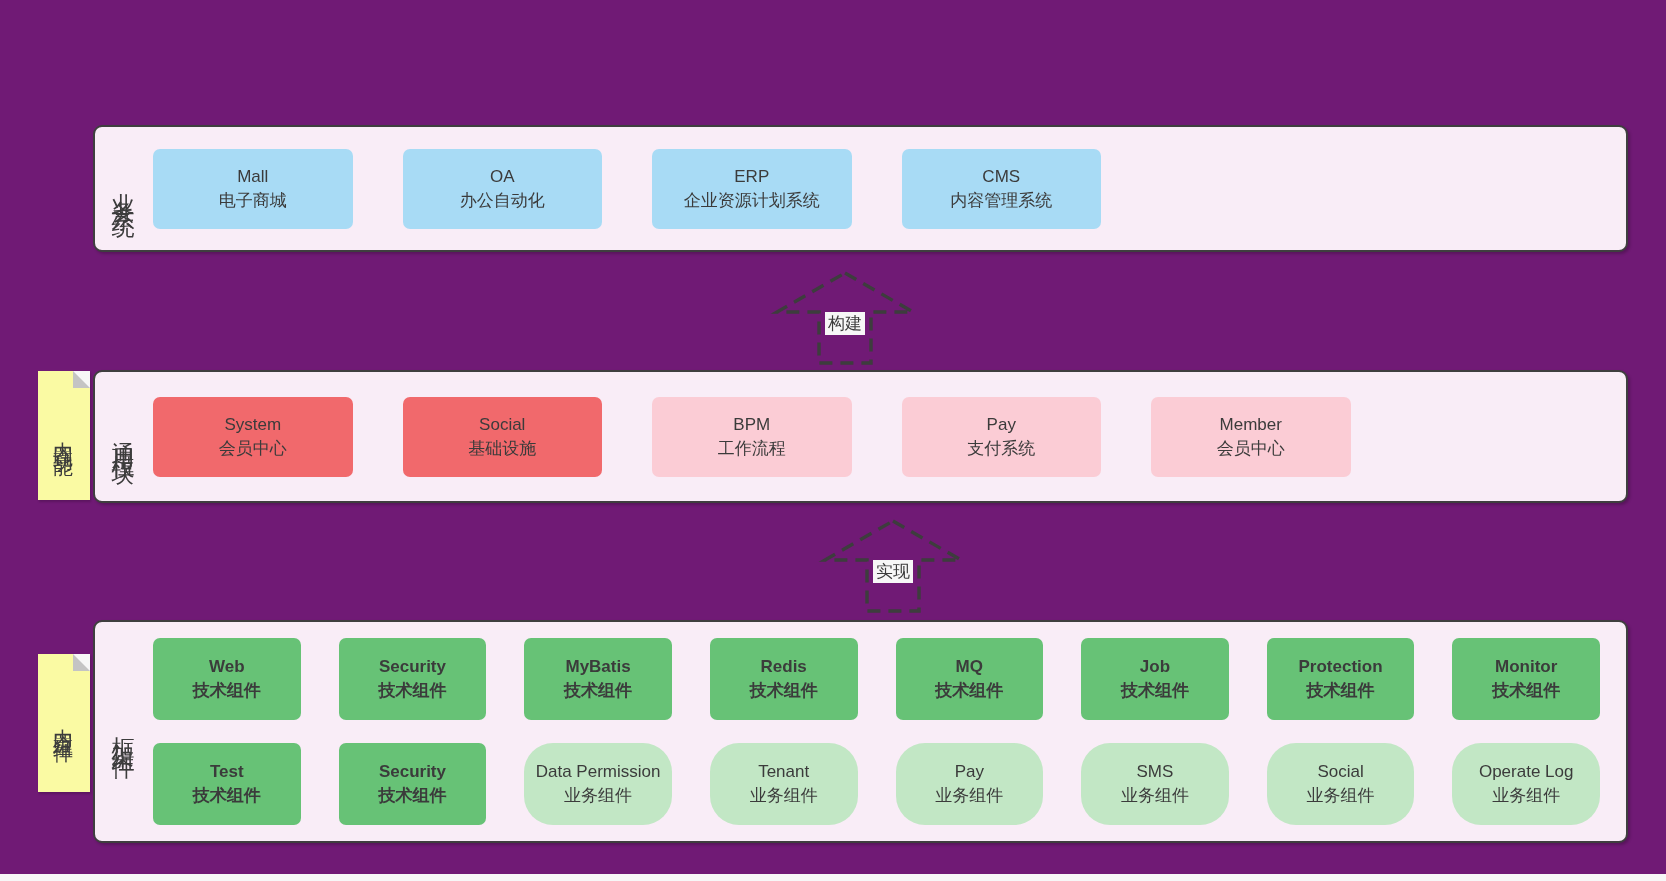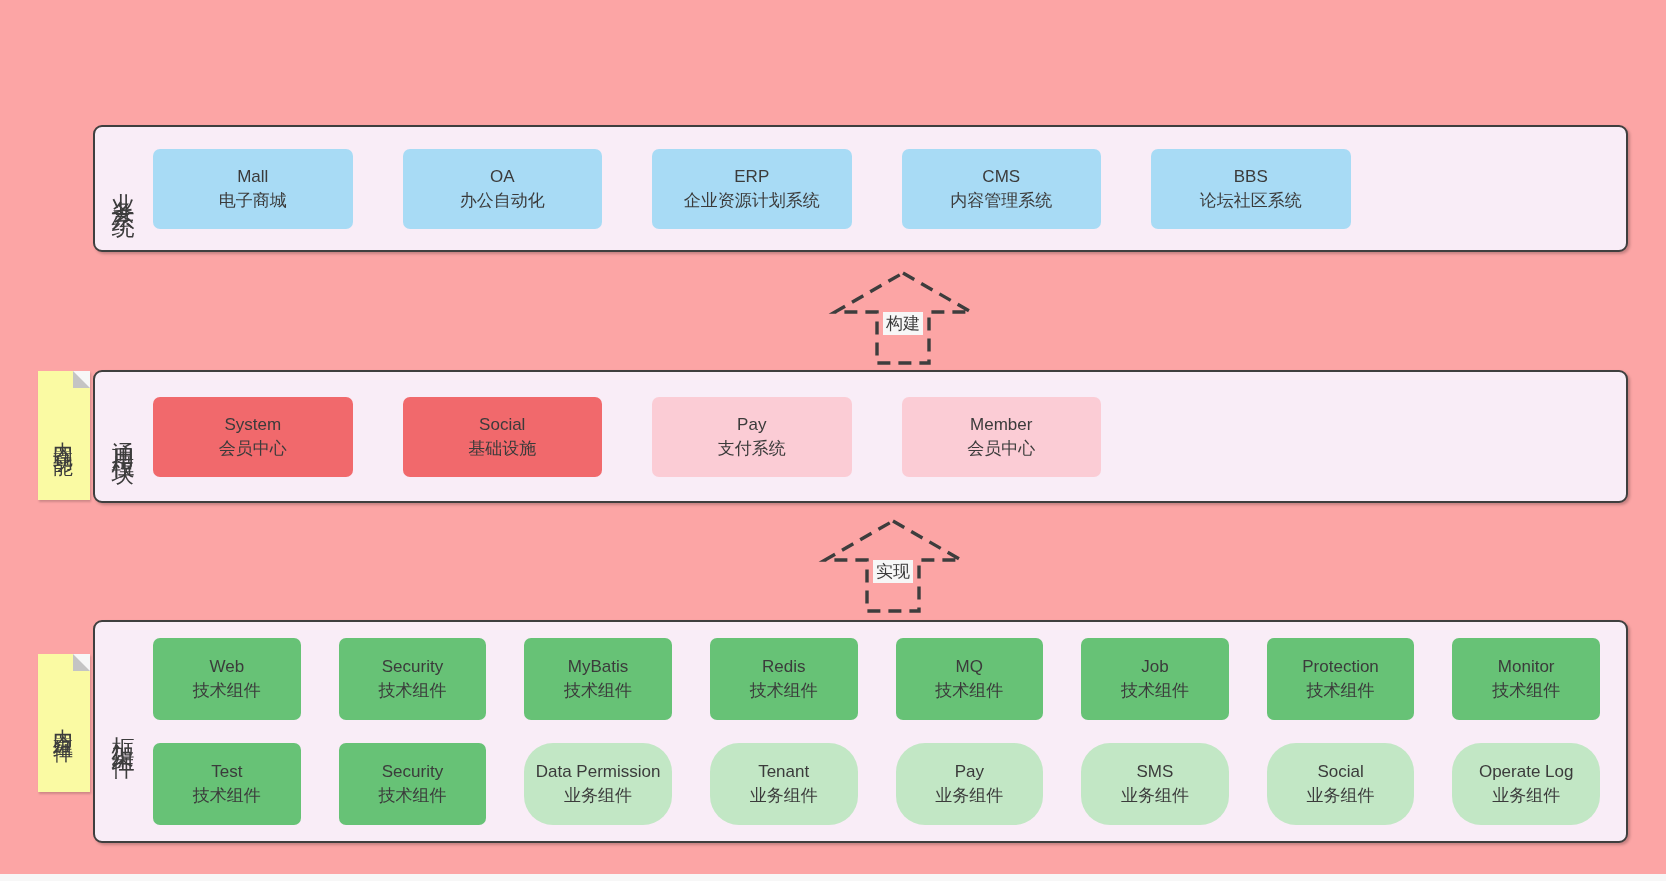--- a/index.html
+++ b/index.html
@@ -3,21 +3,21 @@
 <meta charset="utf-8">
 <style>
   html,body { margin:0; padding:0; }
   body {
     font-family: "Liberation Sans", "DejaVu Sans", sans-serif;
     background:#f7f7f7;
   }
   .canvas {
     position:relative;
     width:1666px; height:874px;
-    background:#fca5a5;
+    background:#701a75;
     overflow:hidden;
   }
   .panel {
     position:absolute;
     left:93px; width:1535px;
     background:#f9edf7;
     border:2px solid #3f3f3f;
     border-radius:9px;
     box-shadow:2px 2px 3px rgba(0,0,0,0.22);
     box-sizing:border-box;
@@ -55,21 +55,21 @@
     text-align:center;
     font-size:17px;
     line-height:1.4;
     color:#3b3b3b;
     padding:2px 4px;
     box-sizing:border-box;
   }
   .v-blue { background:#a8dbf5; }
   .v-red  { background:#f1696c; }
   .v-pink { background:#fbccd5; }
-  .v-tech { background:#67c276; }
+  .v-tech { background:#67c276;font-weight:bold; }
   .v-biz  { background:#c2e7c5;border-radius:29px; }
 
   .sticky {
     position:absolute;
     left:38px; width:52px;
     background:#fafaa3;
     box-shadow:1px 2px 2px rgba(0,0,0,0.18);
     display:flex; align-items:center; justify-content:center;
     writing-mode:vertical-rl;
     text-orientation:upright;
@@ -85,21 +85,21 @@
     top:0; right:0;
     width:17px; height:17px;
     background:linear-gradient(to bottom left, #f7f7f7 49%, #c4c4c4 51%);
   }
 
   .arrow {
     position:absolute;
     width:150px; height:98px;
     z-index:1;
   }
-  .arrow-build     { left:828px; top:269px; }
+  .arrow-build     { left:770px; top:269px; }
   .arrow-implement { left:818px; top:517px; }
   .arrow svg { position:absolute; left:0; top:0; }
   .arrow-label {
     position:absolute;
     left:50%; top:43px;
     transform:translateX(-50%);
     background:#f7f7f7;
     padding:0 3px;
     font-size:17px;
     color:#3c3c3c;
@@ -124,24 +124,20 @@
           <span>办公自动化</span>
         </div>
         <div class="box v-blue">
           <span>ERP</span>
           <span>企业资源计划系统</span>
         </div>
         <div class="box v-blue">
           <span>CMS</span>
           <span>内容管理系统</span>
         </div>
-        <div class="box v-blue">
-          <span>BBS</span>
-          <span>论坛社区系统</span>
-        </div>
       </div>
   </div>
 
   <div class="arrow arrow-build">
     <svg width="150" height="98" viewBox="0 0 150 98">
       <polygon points="75,4 143,43 101,43 101,94 49,94 49,43 7,43" fill="none" stroke="#3d3d3d" stroke-width="3.4" stroke-dasharray="13 8"></polygon>
     </svg>
     <div class="arrow-label">构建</div>
   </div>
 
@@ -155,20 +151,24 @@
 
     <div class="box v-red">
           <span>System</span>
           <span>会员中心</span>
         </div>
         <div class="box v-red">
           <span>Social</span>
           <span>基础设施</span>
         </div>
         <div class="box v-pink">
+          <span>BPM</span>
+          <span>工作流程</span>
+        </div>
+        <div class="box v-pink">
           <span>Pay</span>
           <span>支付系统</span>
         </div>
         <div class="box v-pink">
           <span>Member</span>
           <span>会员中心</span>
         </div>
       </div>
   </div>
 

